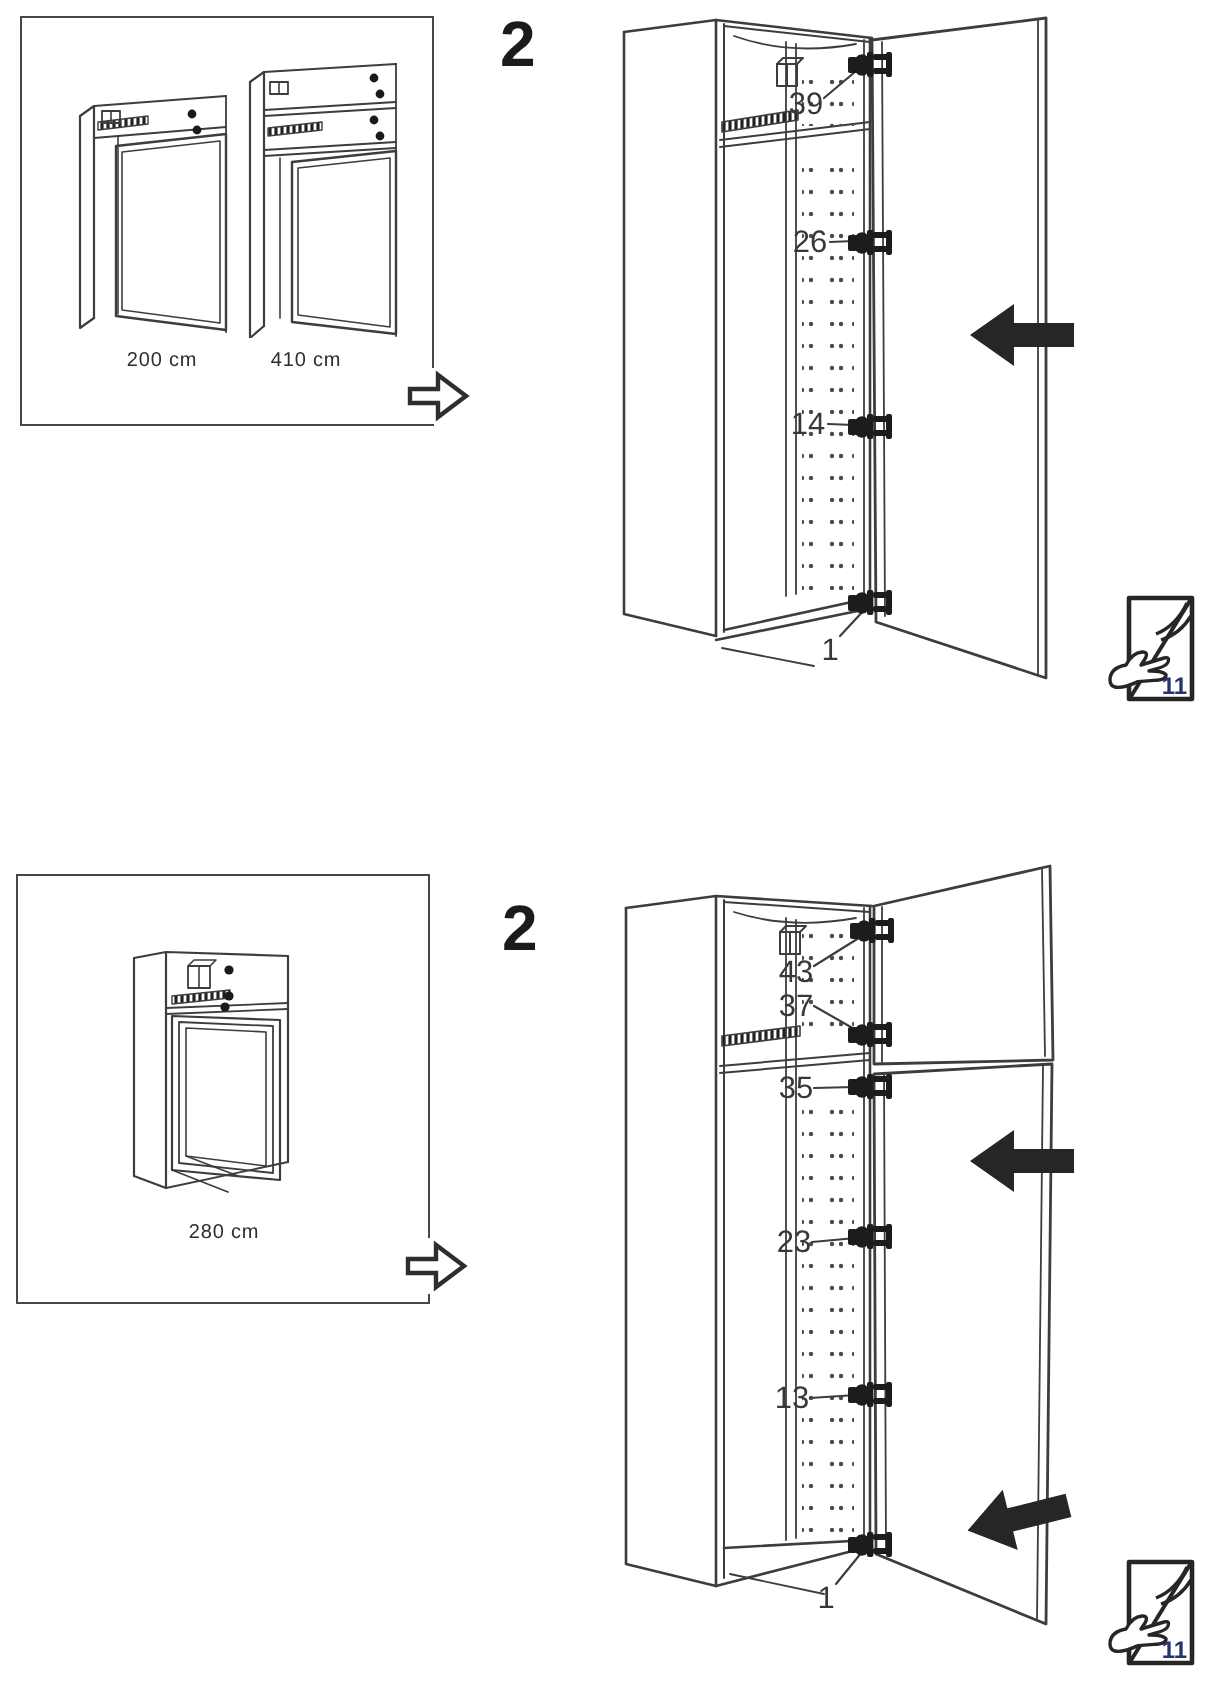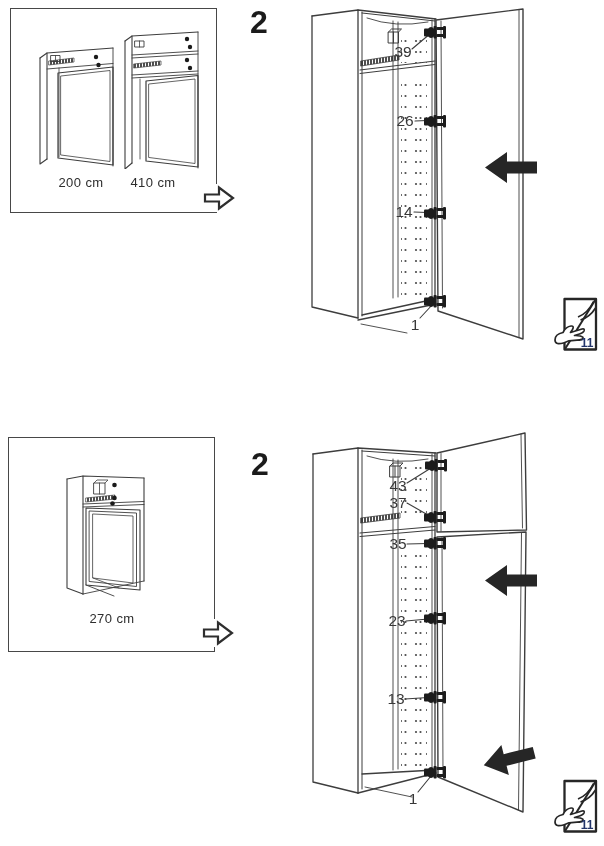--- a/index.html
+++ b/index.html
@@ -8,21 +8,21 @@
     font-family:"Liberation Sans", sans-serif; overflow:hidden;
   }
   .frame-box {
     position:absolute; border:1.6px solid #474747; background:#fff; box-sizing:border-box;
   }
   .step-num {
     position:absolute; font-size:32px; font-weight:800; color:#1b1b1b; line-height:1;
   }
   .dim-label {
     position:absolute; transform:translateX(-50%);
-    font-size:13px; color:#2d2d2d; letter-spacing:0.4px; white-space:nowrap;
+    font-size:10px; color:#2d2d2d; letter-spacing:0.4px; white-space:nowrap;
   }
   .corner-arrow { position:absolute; background:#fff; padding:1px 0 1px 2px; line-height:0; }
   .abs { position:absolute; line-height:0; }
   svg text { font-family:"Liberation Sans", sans-serif; }
 </style>
 </head>
 <body>
 
 <div class="page">
 
@@ -180,21 +180,21 @@
         <circle cx="105.5" cy="47" r="2.3" fill="#1a1a1a" stroke="none"></circle>
         <circle cx="105.5" cy="60" r="2.3" fill="#1a1a1a" stroke="none"></circle>
         <circle cx="103.5" cy="65.5" r="2.3" fill="#1a1a1a" stroke="none"></circle>
         <path d="M77,70 L131,72 L131,152 L77,147 Z" stroke-width="1.1"></path>
         <path d="M80.5,73 L127.5,75 L127.5,148.5 L80.5,143.5 Z" stroke-width="0.9"></path>
         <path d="M84,76 L124,78 L124,145 L84,140 Z" stroke-width="0.8"></path>
         <path d="M77,147 L105,158" stroke-width="0.9"></path>
         <path d="M84,140 L110,150" stroke-width="0.8"></path>
       </g>
     </svg>
-    <div class="dim-label" style="left:103px; top:173px;">270 cm</div>
+    <div class="dim-label" style="left:103px; top:173px;">280 cm</div>
   </div>
 
   <div class="corner-arrow" style="left:199px; top:619px;">
     <svg width="34" height="26" viewBox="0 0 34 26">
       <path d="M3,9.5 L17,9.5 L17,2.5 L31,13 L17,23.5 L17,16.5 L3,16.5 Z" fill="#fff" stroke="#2e2e2e" stroke-width="2.2" stroke-linejoin="miter"></path>
     </svg>
   </div>
 
   <div class="step-num" style="left:251px; top:448px;">2</div>
 

